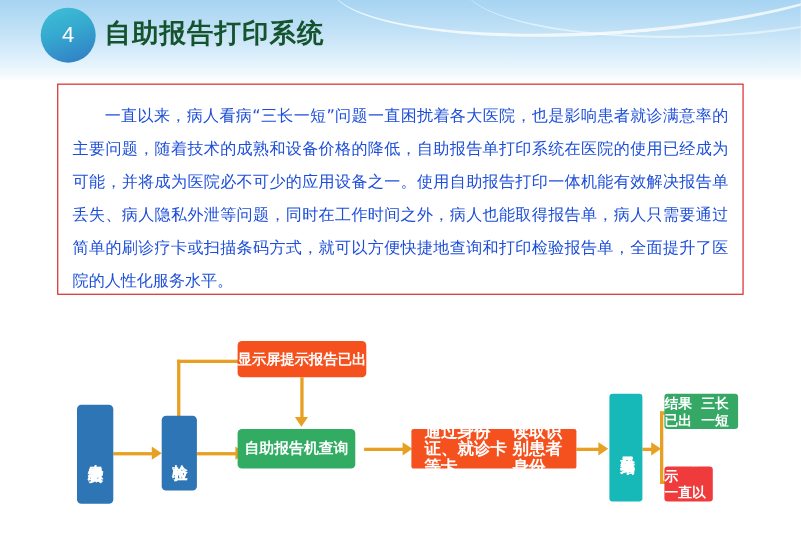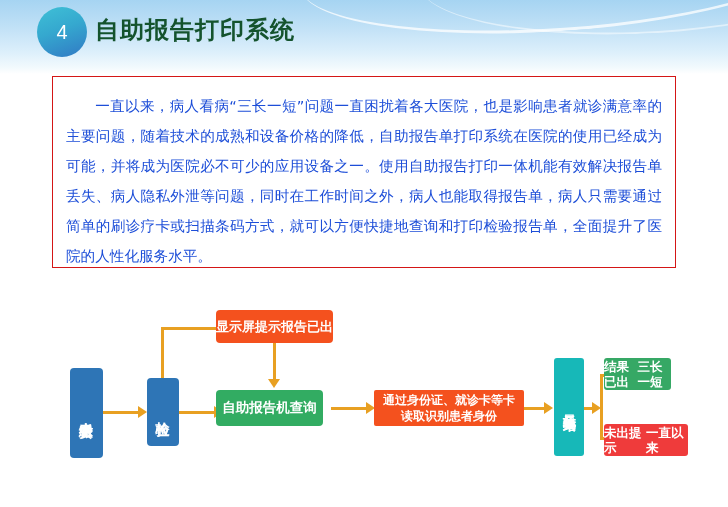--- a/index.html
+++ b/index.html
@@ -135,47 +135,47 @@
     width: 107px; height: 36px;
     background: #32ac62;
     border-radius: 4px;
     font-size: 13.5px;
   }
   #n-id {
     left: 374px; top: 100px;
     width: 150px; height: 36px;
     background: #f4511e;
     border-radius: 2px;
-    font-size: 12px;
+    font-size: 15px;
     line-height: 16px;
-    flex-direction: column;
+    padding-left: 12px;
   }
   #n-show {
     left: 554px; top: 68px;
     width: 30px; height: 98px;
     background: #17b8b8;
     border-radius: 3px;
     font-size: 13px;
   }
   #n-ready {
     left: 604px; top: 68px;
     width: 67px; height: 32px;
     background: #36a865;
     border-radius: 3px;
     font-size: 12.5px;
     line-height: 15px;
   }
   #n-wait {
     left: 604px; top: 134px;
-    width: 84px; height: 32px;
+    width: 44px; height: 32px;
     background: #ef3b3b;
     border-radius: 3px;
     font-size: 12.5px;
     line-height: 15px;
-    flex-direction: row;
+    flex-direction: column;
   }
 
   
   .conn {
     position: absolute;
     background: #e8a022;
   }
   .h { height: 3px; }
   .v { width: 3px; }
   .arrow-r {

